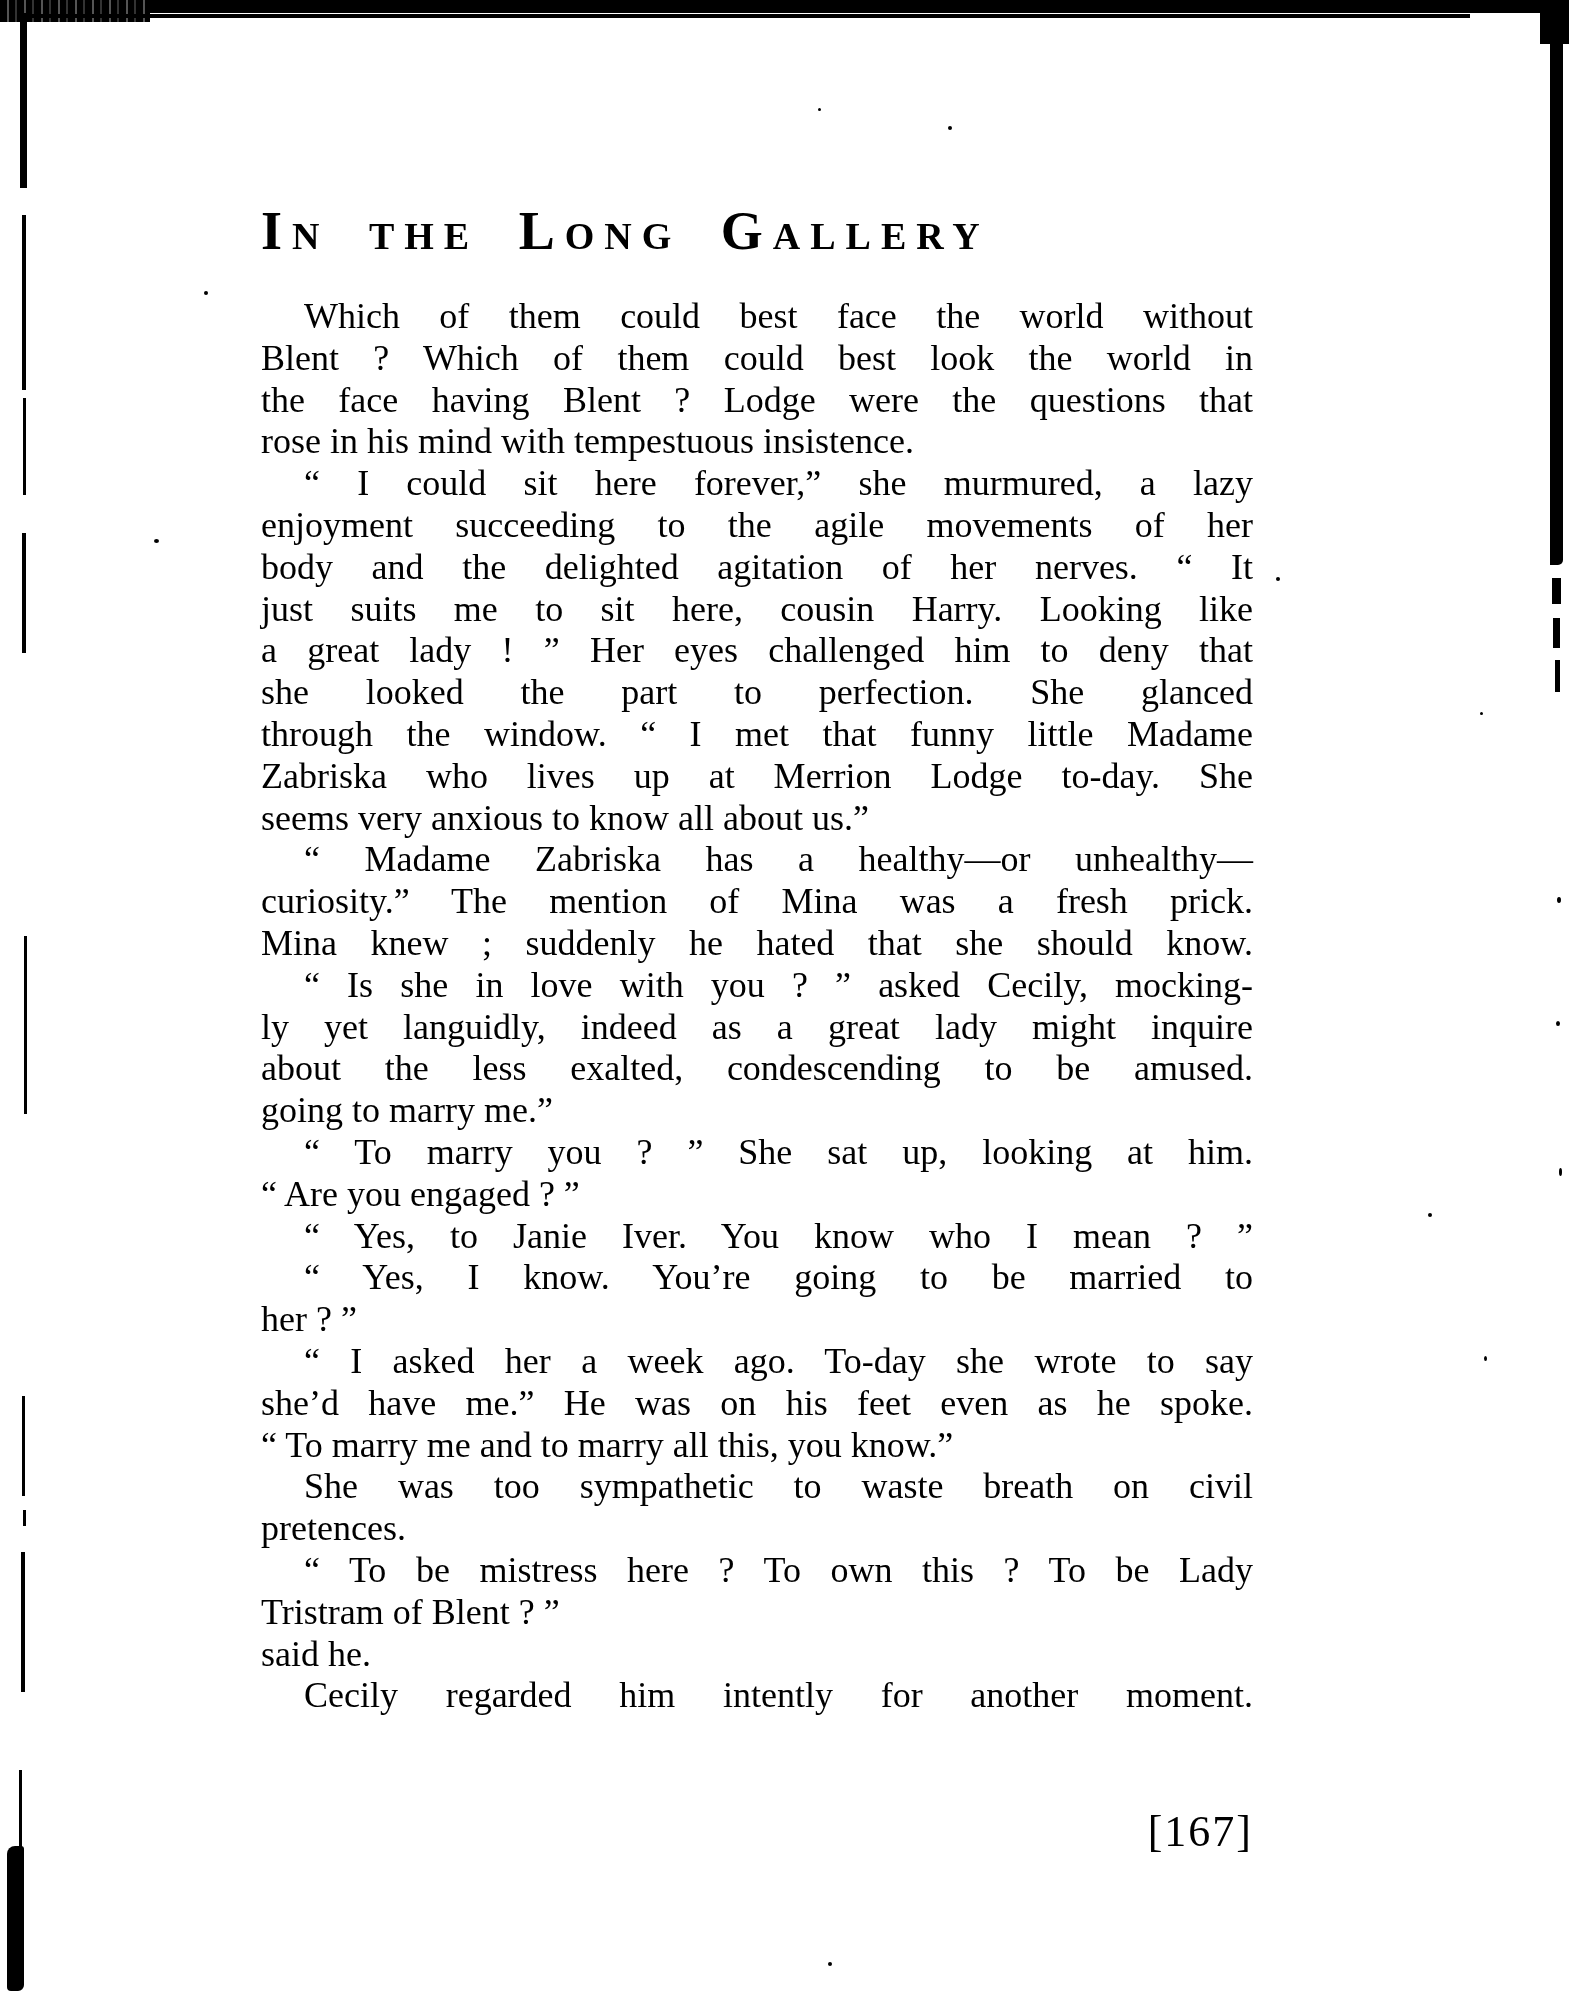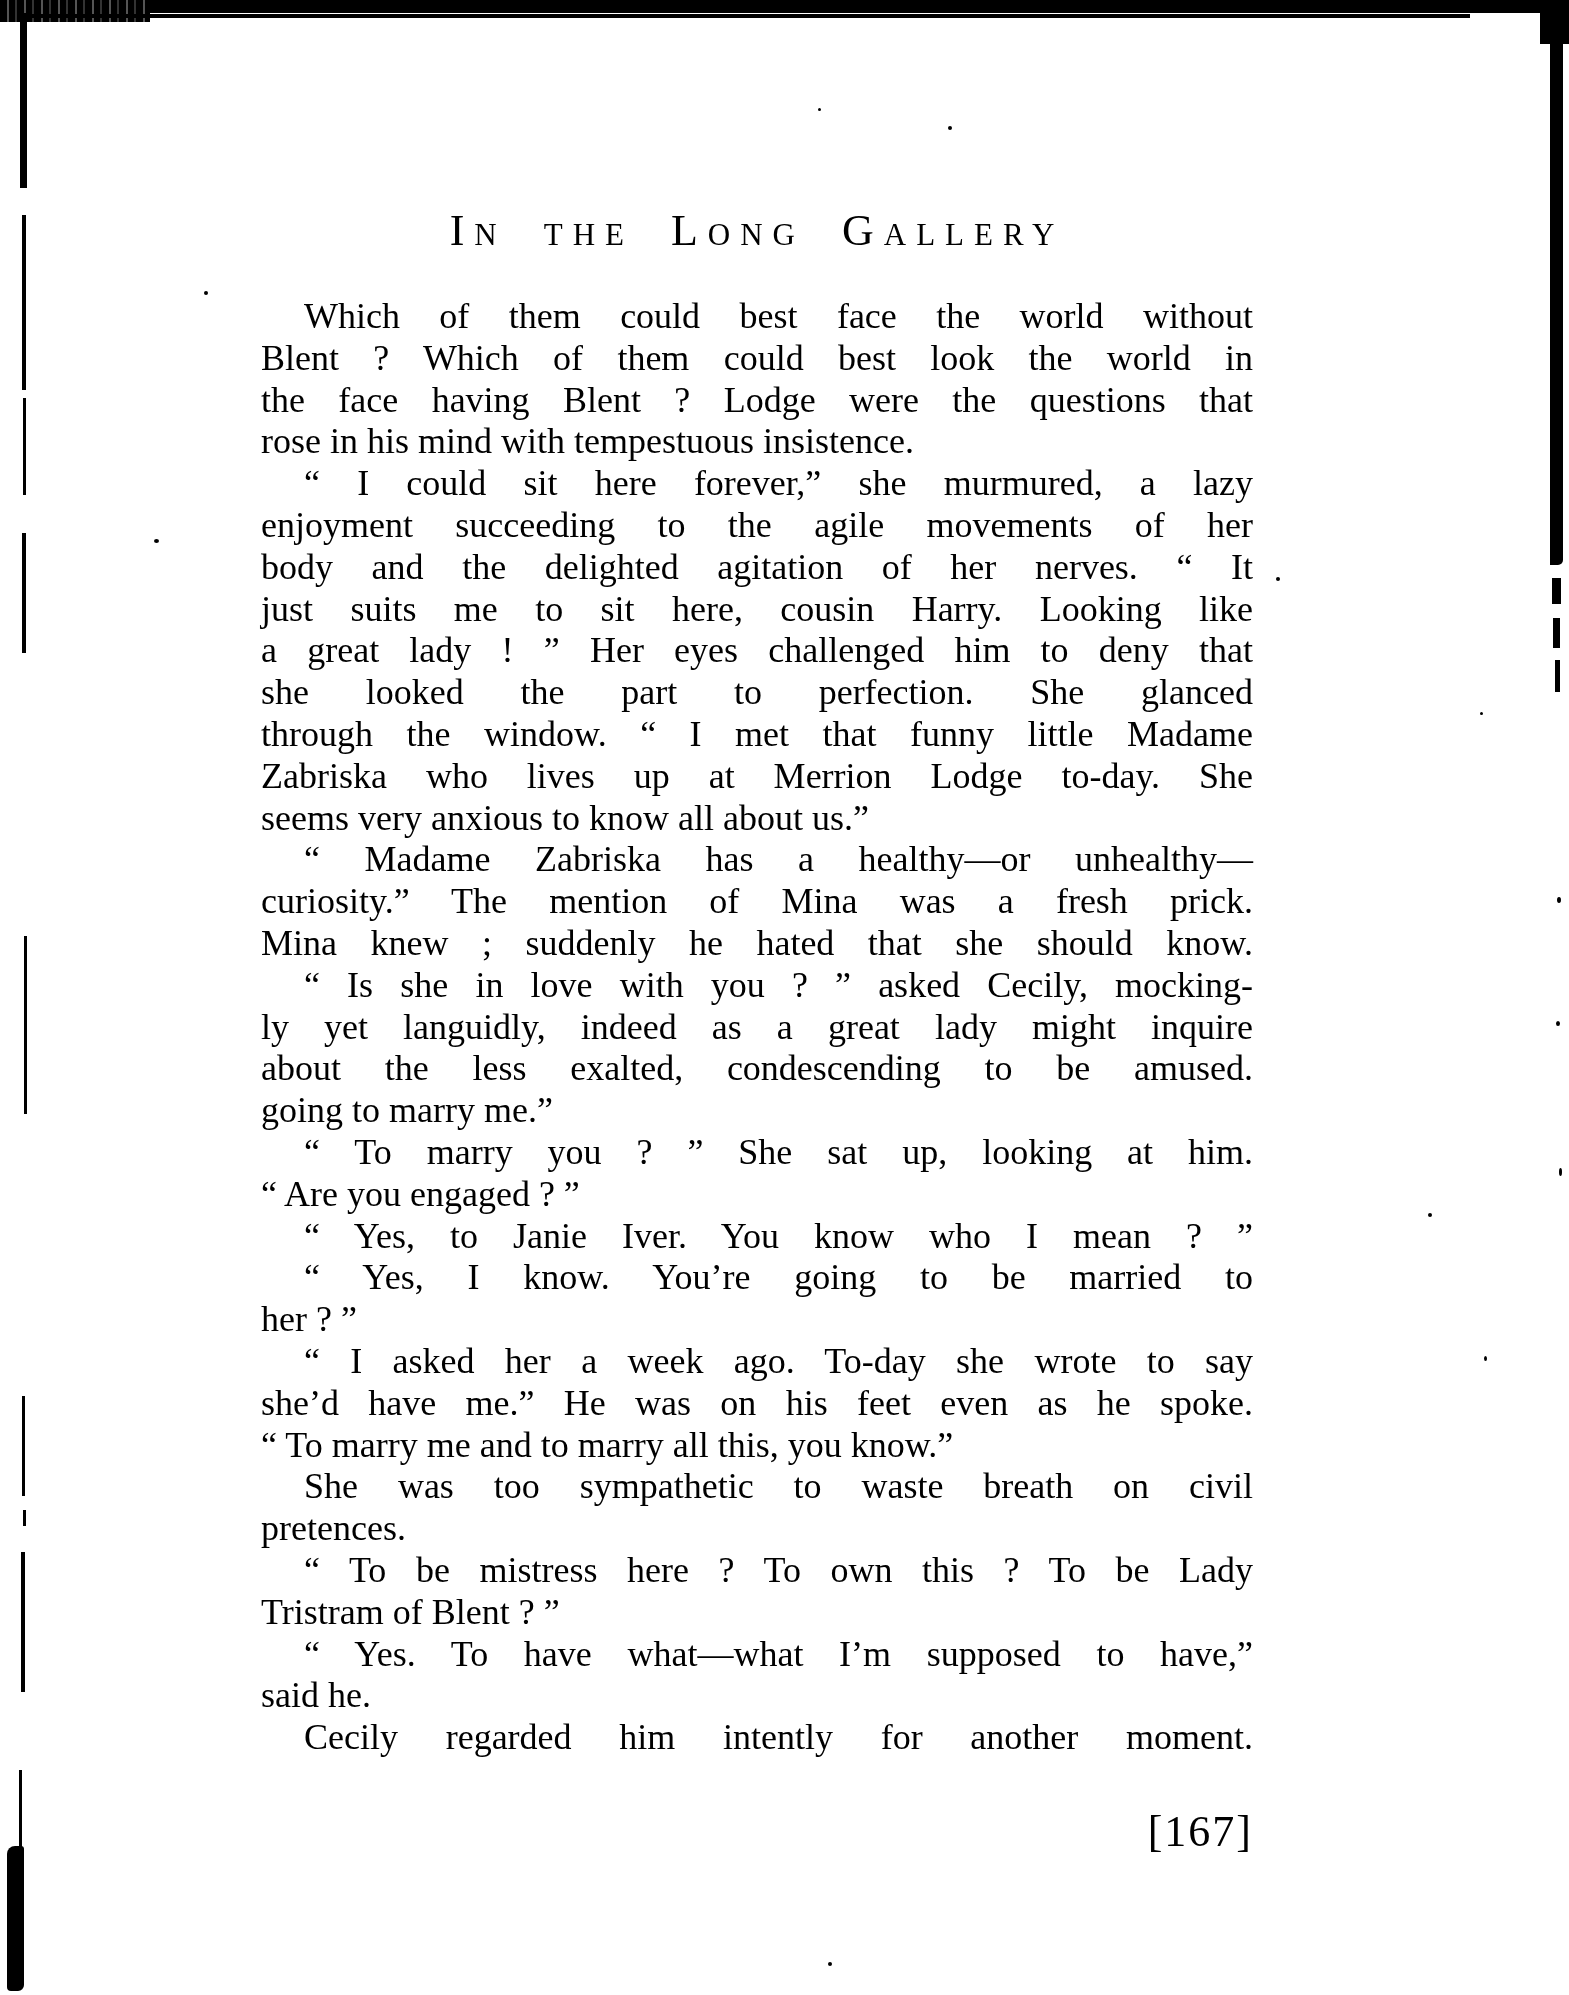--- a/index.html
+++ b/index.html
@@ -1,21 +1,21 @@
 <!DOCTYPE html>
 <html><head>
 <meta charset="utf-8">
 <style>
   html,body{margin:0;padding:0;background:#ffffff;}
   .page{position:relative;width:1569px;height:1995px;background:#ffffff;overflow:hidden;
         font-family:"Liberation Serif", "DejaVu Serif", serif;color:#000;}
   
-  .title{position:absolute;left:261px;top:198px;width:992px;text-align:center;
-         font-size:44px;line-height:66px;font-variant:small-caps;
-         letter-spacing:10px;word-spacing:16px;white-space:nowrap;}
+  .title{position:absolute;left:261px;top:198px;width:992px;text-align:left;
+         font-size:54px;line-height:66px;font-variant:small-caps;
+         letter-spacing:10px;word-spacing:16px;white-space:nowrap;font-weight:bold;}
   .bodytext{position:absolute;left:261px;top:296px;width:992px;
             font-size:36px;line-height:41.8px;}
   .line{height:41.8px;overflow:visible;}
   .line.j{text-align:justify;text-align-last:justify;}
   .line.l{text-align:left;}
   .line.indent{padding-left:43px;}
   .pageno{position:absolute;left:261px;top:1806px;width:992px;text-align:right;
           font-size:44px;letter-spacing:2px;}
   
   .art{position:absolute;background:#000;}
@@ -90,19 +90,18 @@
       <div class="line j indent">“ Yes, to Janie Iver.  You know who I mean ? ”</div>
       <div class="line j indent">“ Yes, I know.  You’re going to be married to</div>
       <div class="line l">her ? ”</div>
       <div class="line j indent">“ I asked her a week ago.  To-day she wrote to say</div>
       <div class="line j">she’d have me.”  He was on his feet even as he spoke.</div>
       <div class="line l">“ To marry me and to marry all this, you know.”</div>
       <div class="line j indent">She was too sympathetic to waste breath on civil</div>
       <div class="line l">pretences.</div>
       <div class="line j indent">“ To be mistress here ?  To own this ?  To be Lady</div>
       <div class="line l">Tristram of Blent ? ”</div>
-      <div class="line j indent">“ Yes.  To have what—what I’m supposed to have,”</div>
       <div class="line l">said he.</div>
       <div class="line j indent">Cecily regarded him intently for another moment.</div>
     </div>
   <div class="pageno">[167]</div>
 
 </div>
 
 </body></html>

